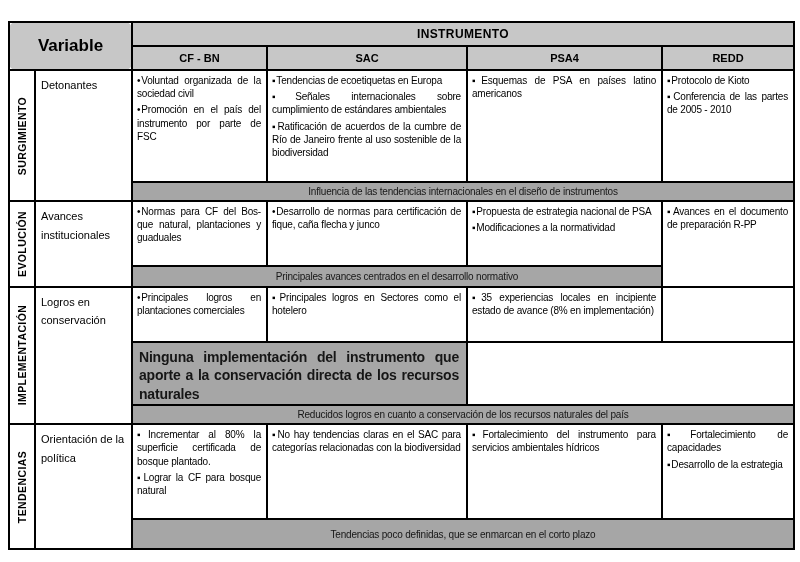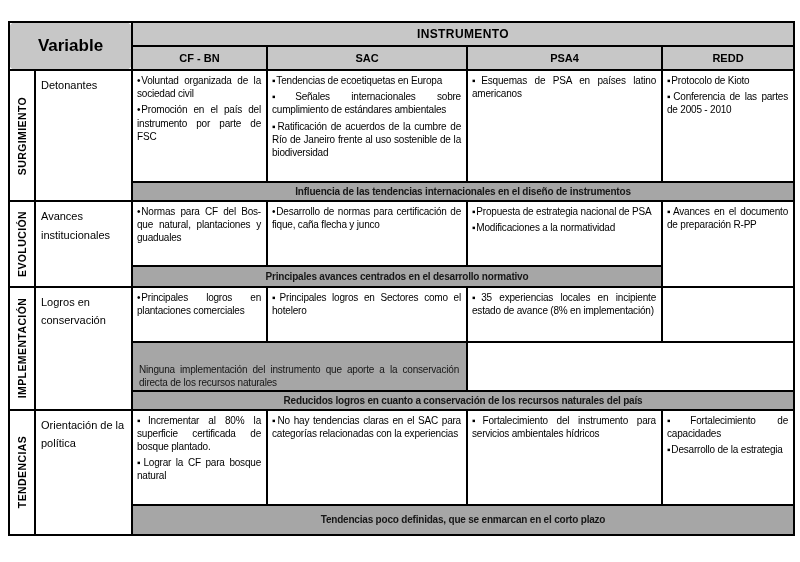--- a/index.html
+++ b/index.html
@@ -17,23 +17,23 @@
   td.stage .rot{position:absolute;left:50%;top:50%;transform:translate(-50%,-50%) rotate(-90deg);
     white-space:nowrap;font-weight:bold;font-size:10.5px;letter-spacing:0.4px;}
   td.var{vertical-align:top;font-weight:normal;font-size:11px;line-height:1.7;
     padding:5px 4px 0 5px;background:#fff;}
   td.cell{vertical-align:top;font-size:10px;line-height:1.32;letter-spacing:-0.2px;
     padding:3px 5px 20px 4px;background:#fff;text-align:justify;}
   .li::before{content:"▪";margin-right:1px;}
   .round .li::before{content:"•";}
   .li + .li{margin-top:3px;}
   td.band{background:#a6a6a6;color:#161616;font-size:10px;letter-spacing:-0.2px;
-    text-align:center;vertical-align:middle;padding:1px 4px;font-weight:bold;}
-  td.band-partial{background:#a6a6a6;color:#161616;font-size:10px;letter-spacing:-0.2px;
-    text-align:justify;vertical-align:top;padding:20px 7px 0 6px;line-height:1.35;}
+    text-align:center;vertical-align:middle;padding:1px 4px;}
+  td.band-partial{background:#a6a6a6;color:#161616;font-size:14px;letter-spacing:-0.2px;
+    text-align:justify;vertical-align:top;padding:5px 7px 0 6px;line-height:1.35;font-weight:bold;}
   .footer{position:absolute;left:26px;top:544px;font-size:10.5px;color:#1b1b1b;margin-top:41px;}
 </style>
 </head>
 <body>
 
 <div class="page">
 
   <table class="cmp">
     <colgroup>
       <col style="width:26px">
@@ -132,21 +132,21 @@
     <tr style="height:95px">
       <td class="stage" rowspan="2">
         <div class="rot">TENDENCIAS</div>
       </td>
       <td class="var" rowspan="2">Orientación de la política</td>
       <td class="cell">
         <div class="li">Incrementar al 80% la superficie certificada de bosque plantado.</div>
         <div class="li">Lograr la CF para bosque natural</div>
       </td>
       <td class="cell">
-        <div class="li">No hay tendencias claras en el SAC para categorías relacionadas con la experiencias</div>
+        <div class="li">No hay tendencias claras en el SAC para categorías relacionadas con la biodiversidad</div>
       </td>
       <td class="cell">
         <div class="li">Fortalecimiento del instrumento para servicios ambientales hídricos</div>
       </td>
       <td class="cell">
         <div class="li">Fortalecimiento de capacidades</div>
         <div class="li">Desarrollo de la estrategia</div>
       </td>
     </tr>
     <tr style="height:30px">

